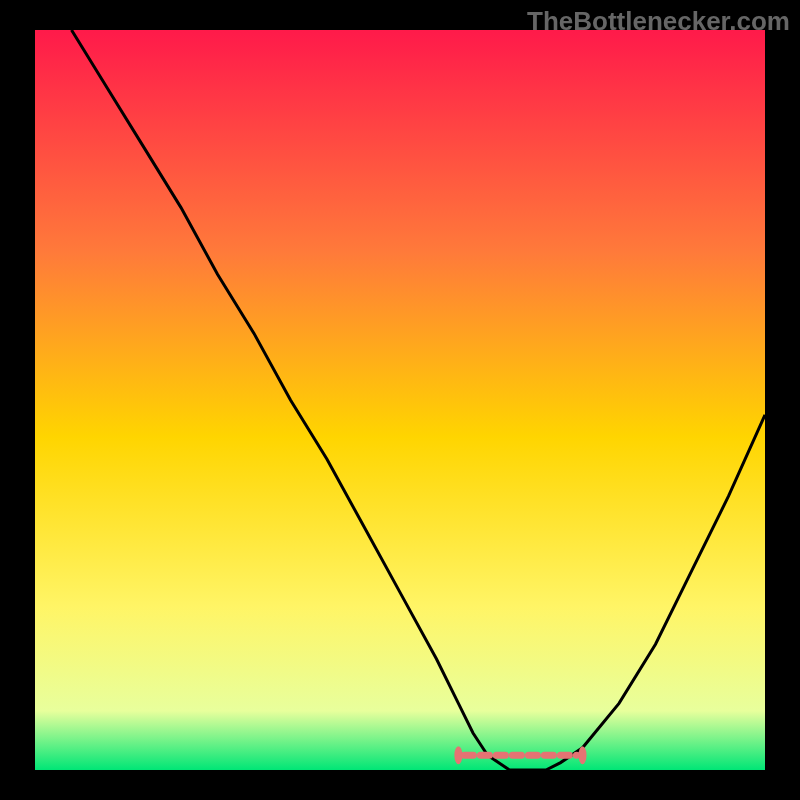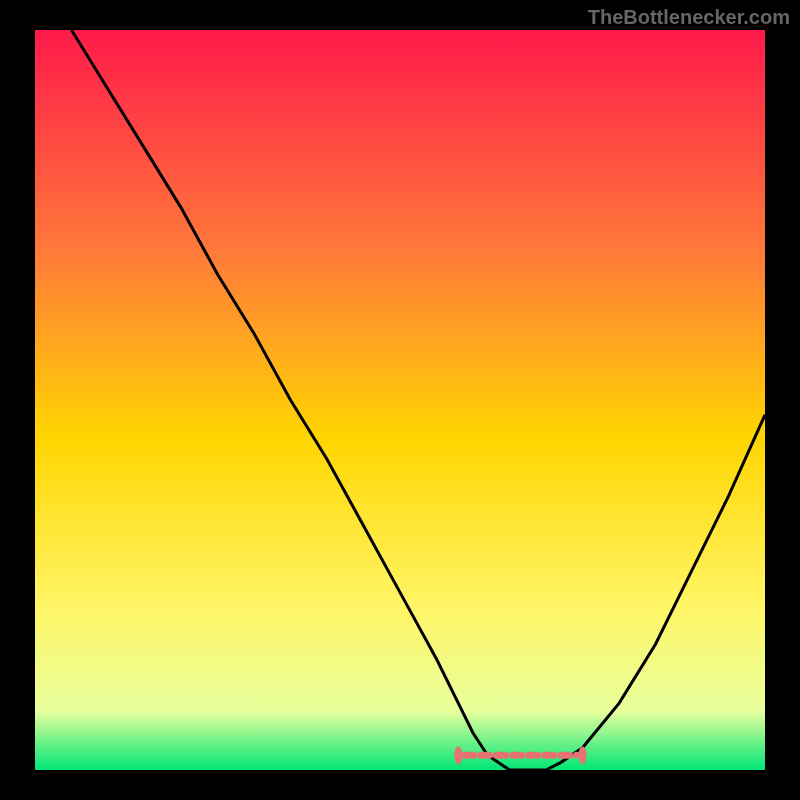--- a/index.html
+++ b/index.html
@@ -9,21 +9,21 @@
     width: 800px;
     height: 800px;
     position: relative;
     font-family: Arial, sans-serif;
   }
   .watermark {
     position: absolute;
     top: 6px;
     right: 10px;
     color: #666;
-    font-size: 20px;
+    font-size: 26px;
     font-weight: bold;
     z-index: 10;
   }
   .plot-area {
     position: absolute;
     left: 35px;
     top: 30px;
     width: 730px;
     height: 740px;
   }

